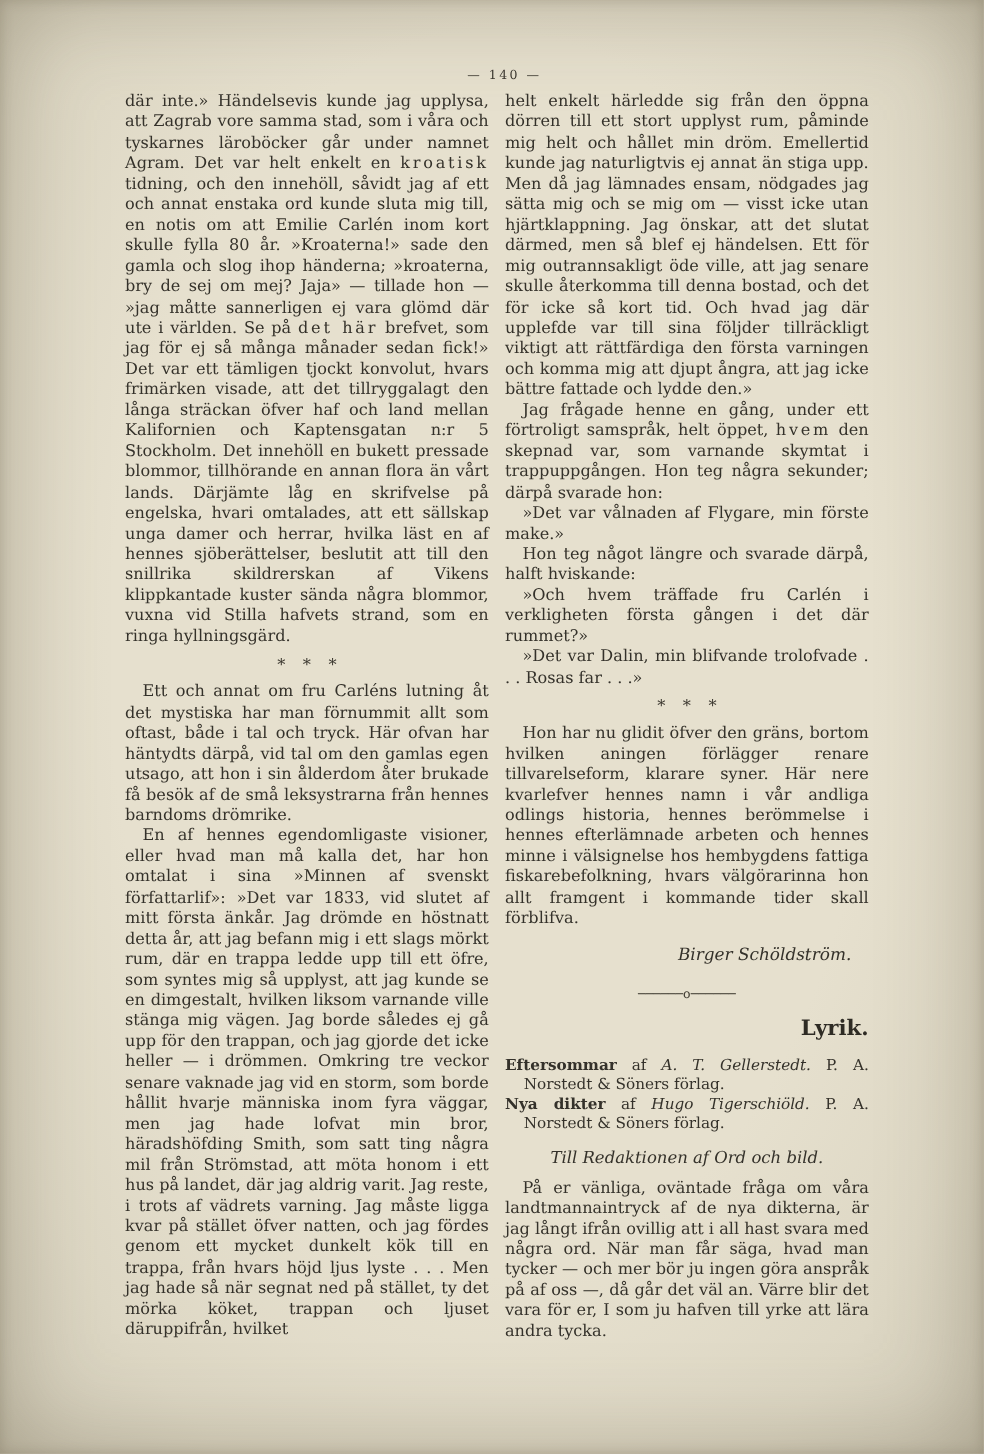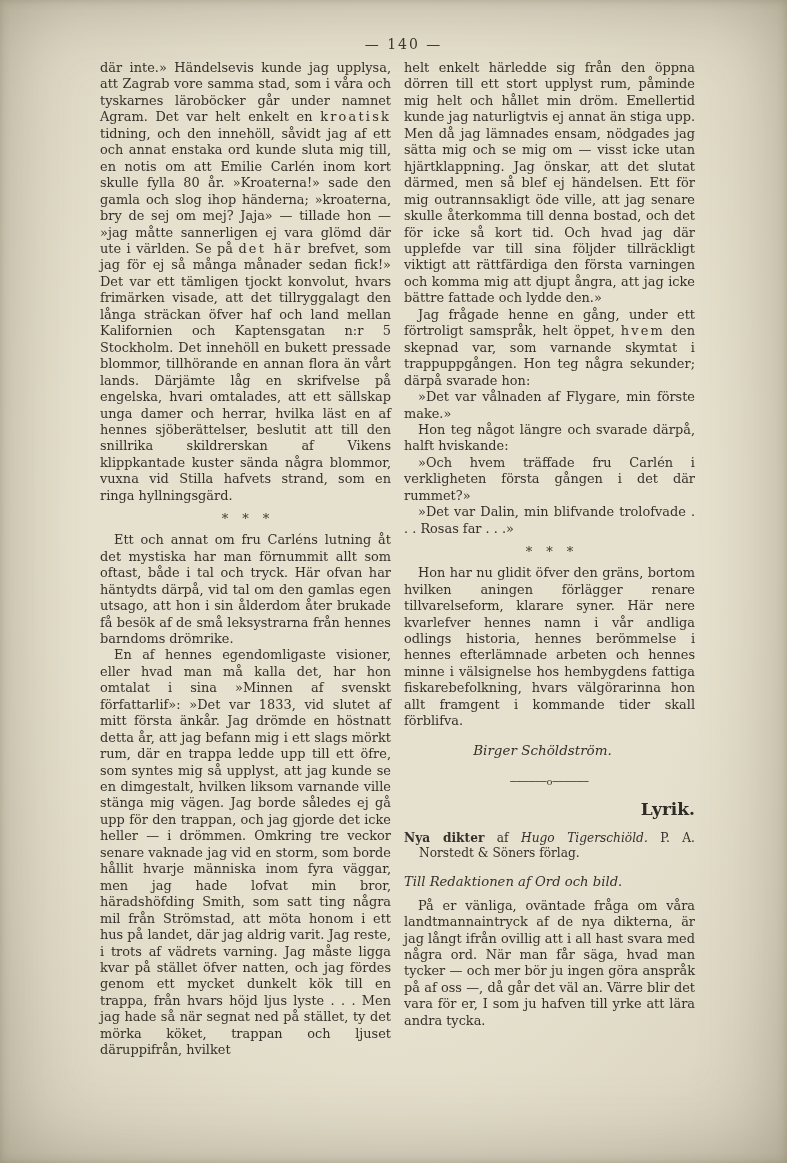--- a/index.html
+++ b/index.html
@@ -11,23 +11,23 @@
   .page{
     position:relative;
     width:787px;height:1163px;
     background:
       radial-gradient(ellipse at 50% 45%, #e6e0ce 55%, #ddd7c4 80%, #cfc9b6 100%);
     box-shadow:inset 0 0 80px rgba(105,95,70,.40), inset 0 0 10px rgba(80,72,52,.25);
     overflow:hidden;
     color:#34312a;
   }
   .page-number{
-    margin-top:36px;
+    margin-top:55px;
     text-align:center;
-    font-size:14px;
+    font-size:10px;
     letter-spacing:2px;
     color:#3b372f;
     padding-left:20px;
   }
   .columns{
     display:flex;
     gap:13px;
     margin:8px 92px 0 100px;
   }
   .column{flex:1 1 0;min-width:0;}
@@ -43,21 +43,21 @@
   .sperr{letter-spacing:2.2px;}
   .asterism{
     text-align:center;
     font-size:13px;
     margin:7px 0 6px;
     letter-spacing:14px;
     padding-left:14px;
     color:#3b372f;
   }
   .signature{
-    text-align:center;
+    text-align:right;
     font-style:italic;
     font-size:13.5px;
     margin:12px 14px 0 0;
     color:#34312a;
   }
   .divider{
     text-align:center;
     font-size:10px;
     margin:18px 0 12px;
     color:#454137;
@@ -74,21 +74,21 @@
     font-size:12.2px;
     line-height:15px;
     text-align:justify;
     padding-left:15px;
     text-indent:-15px;
     margin:0 0 1px 0;
   }
   .book-title{font-weight:bold;}
   .book-author{font-style:italic;}
   .review-address{
-    text-align:left;
+    text-align:center;
     font-style:italic;
     font-size:13.2px;
     margin:13px 0 9px;
   }
 </style>
 </head>
 <body>
 
 <div class="page">
 
@@ -118,20 +118,21 @@
       <div class="asterism">***</div>
 
       <p class="para">Hon har nu glidit öfver den gräns, bortom hvilken aningen förlägger renare tillvarelseform, klarare syner. Här nere kvarlefver hennes namn i vår andliga odlings historia, hennes berömmelse i hennes efterlämnade arbeten och hennes minne i välsignelse hos hembygdens fattiga fiskarebefolkning, hvars välgörarinna hon allt framgent i kommande tider skall förblifva.</p>
 
       <div class="signature">Birger Schöldström.</div>
 
       <div class="divider">──────o──────</div>
 
       <div class="lyrik-heading">Lyrik.</div>
 
+      <p class="book-entry"><span class="book-title">Eftersommar</span><span> af </span><span class="book-author">A. T. Gellerstedt.</span><span> P. A. Norstedt &amp; Söners förlag.</span></p>
 
       <p class="book-entry"><span class="book-title">Nya dikter</span><span> af </span><span class="book-author">Hugo Tigerschiöld.</span><span> P. A. Norstedt &amp; Söners förlag.</span></p>
 
 
       <div class="review-address">Till Redaktionen af Ord och bild.</div>
 
       <p class="para">På er vänliga, oväntade fråga om våra landtmannaintryck af de nya dikterna, är jag långt ifrån ovillig att i all hast svara med några ord. När man får säga, hvad man tycker — och mer bör ju ingen göra anspråk på af oss —, då går det väl an. Värre blir det vara för er, I som ju hafven till yrke att lära andra tycka.</p>
     </div>
 
   </div>

